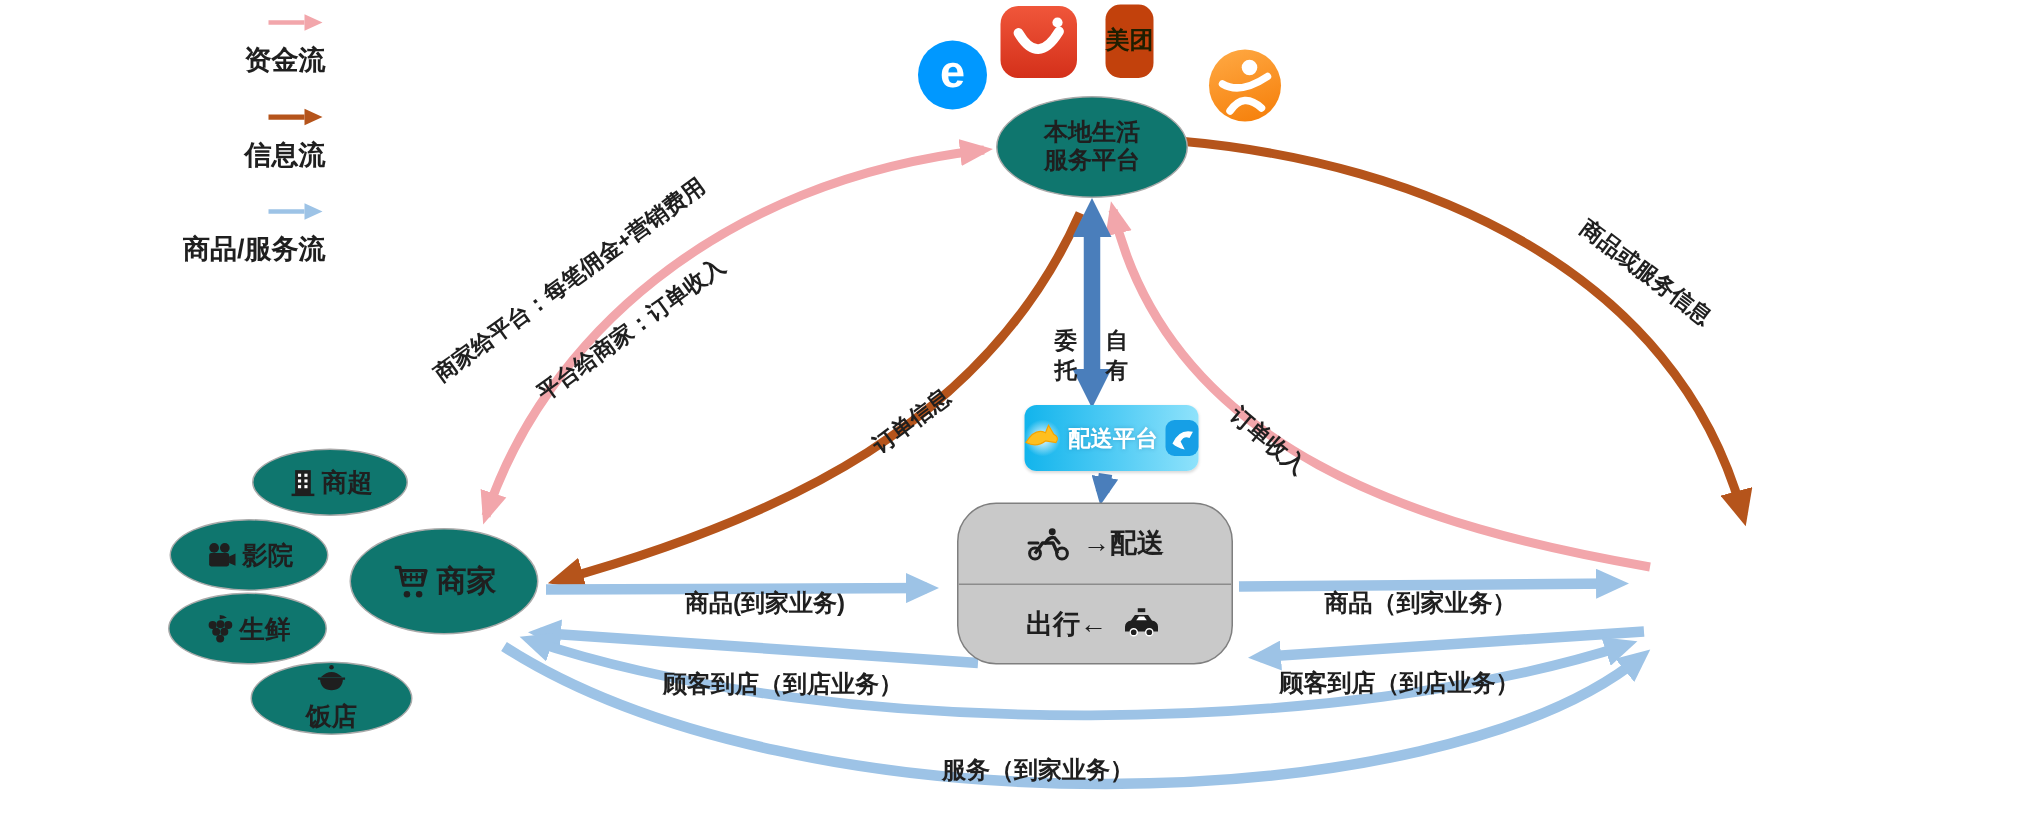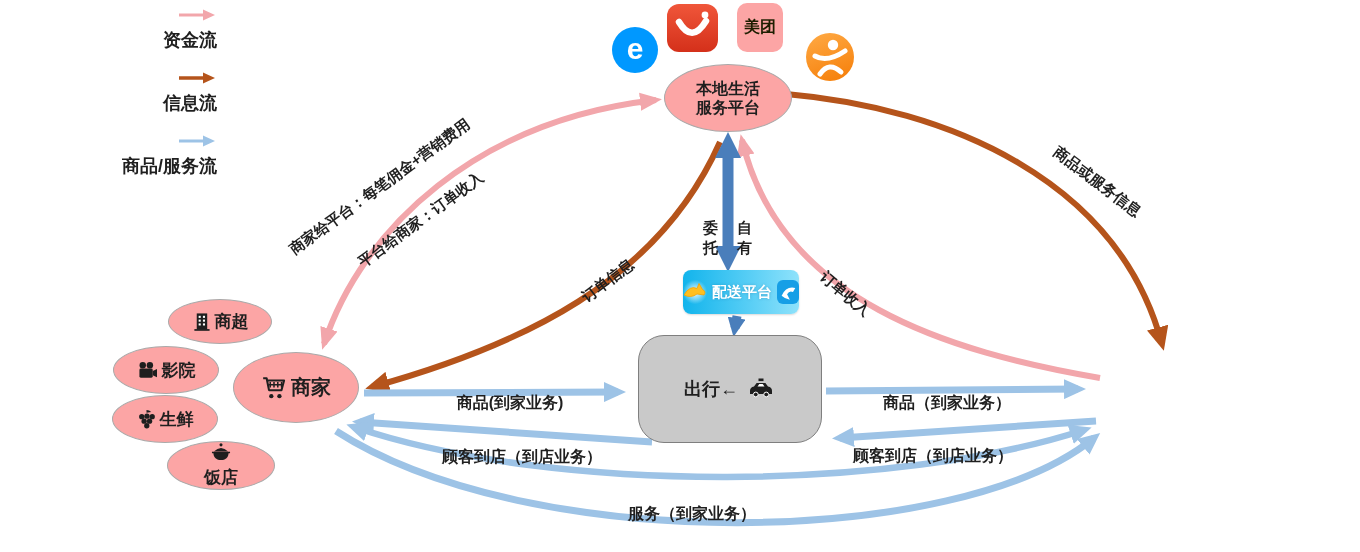--- a/index.html
+++ b/index.html
@@ -1,20 +1,20 @@
 <!DOCTYPE html>
 <html><head>
 <meta charset="utf-8">
 <style>
   html,body{margin:0;padding:0;background:#fff;}
   .stage{position:relative;width:1360px;height:552px;background:#fff;overflow:hidden;
          font-family:"Liberation Sans","DejaVu Sans",sans-serif;color:#1f1f1f;}
   .stage *{box-sizing:border-box;}
   svg.underlay{position:absolute;left:0;top:0;z-index:1;}
-  .node{position:absolute;z-index:3;background:#fca5a5;border:1px solid #aaa;border-radius:50%;
+  .node{position:absolute;z-index:3;background:#0f766e;border:1px solid #aaa;border-radius:50%;
         display:flex;align-items:center;justify-content:center;gap:4px;font-weight:700;}
   .node .nlabel{white-space:nowrap;}
   .small-ell{font-size:17px;}
   .big-ell{font-size:20px;}
   .platform-ell{flex-direction:column;gap:0;font-size:16px;line-height:19px;}
   .hub{position:absolute;z-index:3;background:#c9c9c9;border:1.5px solid #7f7f7f;border-radius:26px;
        display:flex;flex-direction:column;overflow:hidden;}
   .hub .row{flex:1;display:flex;align-items:center;justify-content:center;gap:8px;
             font-size:18px;font-weight:700;}
   .hub .row1{border-bottom:1.5px solid #8c8c8c;}
@@ -117,21 +117,21 @@
 
   <div class="app" style="left:612px;top:27px;width:46px;height:46px;border-radius:50%;background:#0098ff;">
     <span style="color:#fff;font-weight:700;font-size:30px;line-height:1;margin-top:-3px;">e</span>
   </div>
   <div class="app" style="left:667px;top:4px;width:51px;height:48px;border-radius:12px;background:linear-gradient(180deg,#f0563a,#d4301a);">
     <svg width="51" height="48" viewBox="0 0 51 48">
       <path d="M12,18 Q25,40 39,17" fill="none" stroke="#fff" stroke-width="6.5" stroke-linecap="round"></path>
       <circle cx="38" cy="11" r="3.4" fill="#fff"></circle>
     </svg>
   </div>
-  <div class="app" style="left:737px;top:3px;width:46px;height:49px;border-radius:10px;background:#fca5a5;">
+  <div class="app" style="left:737px;top:3px;width:32px;height:49px;border-radius:10px;background:#c2410c;">
     <span style="color:#1e1e00;font-weight:700;font-size:16px;">美团</span>
   </div>
   <div class="app" style="left:806px;top:33px;width:48px;height:48px;border-radius:50%;background:linear-gradient(160deg,#ffaa45,#f57d07);">
     <svg width="48" height="48" viewBox="0 0 48 48">
       <circle cx="27" cy="12" r="5.2" fill="#fff"></circle>
       <path d="M9,23 Q21,30 39,18" fill="none" stroke="#fff" stroke-width="5" stroke-linecap="round"></path>
       <path d="M14,41 Q23,28 35,39" fill="none" stroke="#fff" stroke-width="5" stroke-linecap="round"></path>
     </svg>
   </div>
 
@@ -203,20 +203,31 @@
     </span>
     <span class="dlv-label">配送平台</span>
     <span class="bird-badge">
       <svg width="20" height="20" viewBox="0 0 22 22">
         <path d="M4,15 Q9,4 19,6.5 L16.5,11 Q12.5,9 10,13.5 L13,19.5 Q7,18 4,15 Z" fill="#fff"></path>
       </svg>
     </span>
   </div>
 
   <div class="hub" style="left:638px;top:335px;width:184px;height:108px;">
+    <div class="row row1">
+      <svg width="30" height="24" viewBox="0 0 30 24">
+        <circle cx="6" cy="19" r="3.6" fill="none" stroke="#1f1f1f" stroke-width="2"></circle>
+        <circle cx="24" cy="19" r="3.6" fill="none" stroke="#1f1f1f" stroke-width="2"></circle>
+        <path d="M6,19 L11,12 H18 L21,19" fill="none" stroke="#1f1f1f" stroke-width="2.2" stroke-linejoin="round"></path>
+        <circle cx="17.5" cy="4.5" r="2.3" fill="#1f1f1f"></circle>
+        <path d="M13,12 Q15.5,7.5 19,8.5 L22,12" fill="none" stroke="#1f1f1f" stroke-width="2.2" stroke-linecap="round"></path>
+        <path d="M2,12 h6" stroke="#1f1f1f" stroke-width="2" stroke-linecap="round"></path>
+      </svg>
+      <span>→配送</span>
+    </div>
     <div class="row">
       <span>出行←</span>
       <svg width="30" height="24" viewBox="0 0 30 24">
         <rect x="12.5" y="1.5" width="5" height="2.6" fill="#1f1f1f"></rect>
         <path d="M4,17 v-3.2 q0,-3.4 4,-4.2 l2.6,-3.6 h8.8 l2.6,3.6 q4,0.8 4,4.2 V17 h-3 a2.6,2.6 0 0 1 -5.2,0 h-5.6 a2.6,2.6 0 0 1 -5.2,0 z" fill="#1f1f1f"></path>
         <path d="M11.5,9.5 l1.8,-2.5 h3.4 l1.8,2.5 z" fill="#fff"></path>
         <circle cx="9.8" cy="17.5" r="2.4" fill="#1f1f1f" stroke="#fff" stroke-width="1"></circle>
         <circle cx="20.2" cy="17.5" r="2.4" fill="#1f1f1f" stroke="#fff" stroke-width="1"></circle>
       </svg>
     </div>

